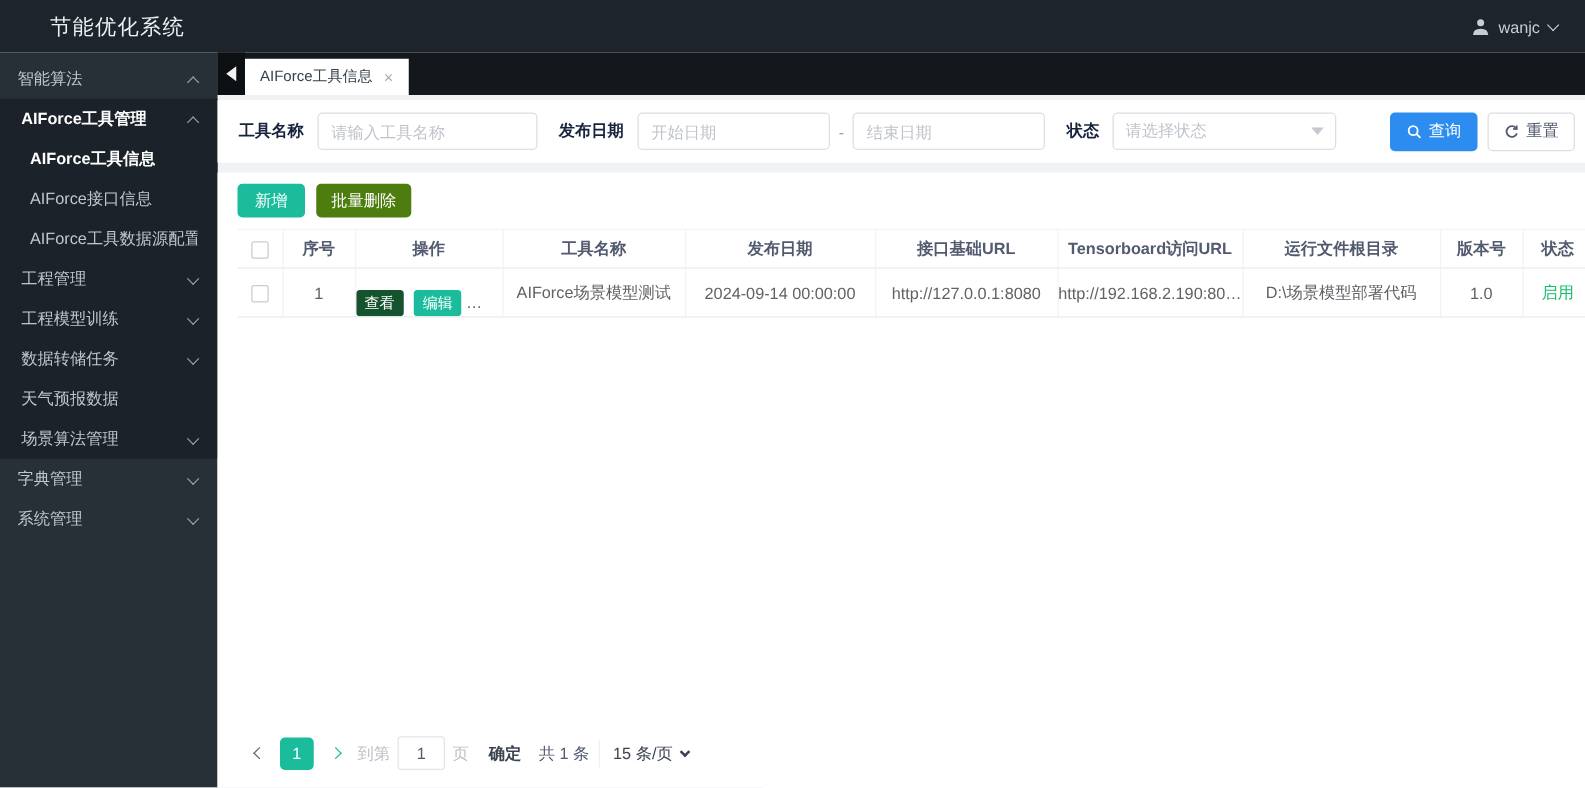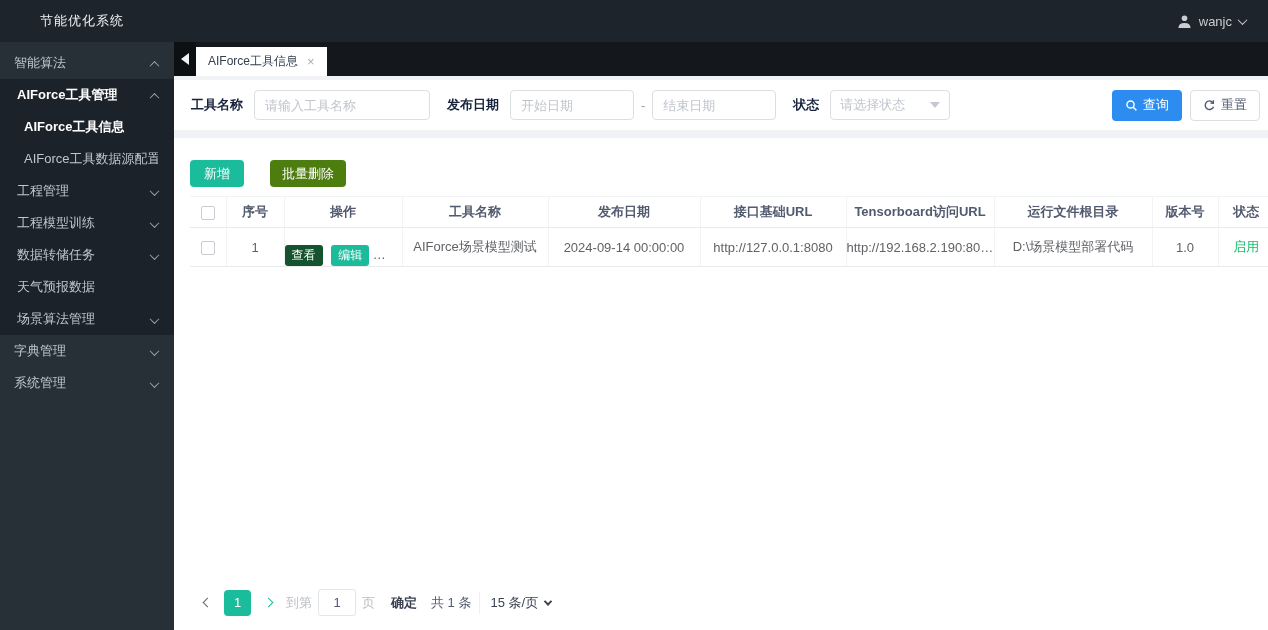--- a/index.html
+++ b/index.html
@@ -3,21 +3,21 @@
 <meta charset="utf-8">
 <style>
   * { margin:0; padding:0; box-sizing:border-box; }
   html,body { width:1268px; height:630px; overflow:hidden;
     font-family:"Liberation Sans","DejaVu Sans",sans-serif; background:#f0f2f5; }
   .app { width:1268px; height:630px; display:flex; flex-direction:column; }
 
   
   .topbar { height:42px; background:#1d242b; display:flex; align-items:center;
     justify-content:space-between; flex:0 0 auto; }
-  .topbar-title { color:#eef1f4; font-size:13px; font-weight:500; padding-left:40px; letter-spacing:1px; }
+  .topbar-title { color:#eef1f4; font-size:17px; font-weight:500; padding-left:40px; letter-spacing:1px; }
   .topbar-user { display:flex; align-items:center; gap:7px; color:#c8cdd2; font-size:13px; padding-right:22px; }
   .user-svg { width:15px; height:15px; display:block; }
 
   
   .main { flex:1; display:flex; min-height:0; }
 
   
   .sidebar { width:174px; background:#272f37; flex:0 0 auto; padding-top:5px; }
   .side-item { height:32px; display:flex; align-items:center; color:#bfc6cd; font-size:13px;
     cursor:pointer; padding-right:16px; }
@@ -49,40 +49,40 @@
 
   
   .filterbar { margin-top:4px; background:#fff; height:50px; display:flex; align-items:center;
     padding:0 8px 0 17px; flex:0 0 auto; }
   .f-label { font-size:13px; font-weight:bold; color:#17233d; white-space:nowrap; }
   .f-input { height:30px; border:1px solid #dcdee2; border-radius:4px; padding:0 10px;
     font-size:13px; color:#515a6e; outline:none; background:#fff;
     font-family:"Liberation Sans","DejaVu Sans",sans-serif; }
   .f-input::placeholder { color:#c0c4cc; }
   .w-name { width:176px; margin-left:11px; }
-  .w-date { width:124px; }
+  .w-date { width:154px; }
   .dash { color:#9aa0a6; margin:0 7px; font-size:13px; }
   .ml16 { margin-left:17px; } .ml10 { margin-left:11px; }
-  .f-select { width:120px; height:30px; border:1px solid #dcdee2; border-radius:4px; margin-left:11px;
+  .f-select { width:179px; height:30px; border:1px solid #dcdee2; border-radius:4px; margin-left:11px;
     display:flex; align-items:center; padding:0 9px; cursor:pointer; background:#fff; }
   .f-select .ph { font-size:13px; color:#c0c4cc; flex:1; }
   .caret-down { width:0; height:0; border-left:5px solid transparent; border-right:5px solid transparent;
     border-top:6px solid #c5c8ce; }
   .f-spacer { flex:1; }
   .btn { display:inline-flex; align-items:center; justify-content:center; border-radius:4px;
     cursor:pointer; border:none; font-family:inherit; }
   .btn-search { height:31px; padding:0 13px; background:#2d8cf0; color:#fff; font-size:13px; gap:5px; }
   .btn-reset { height:31px; padding:0 12px; background:#fff; border:1px solid #dcdee2; color:#515a6e;
     font-size:13px; gap:5px; margin-left:8px; }
   .icon-svg { width:13px; height:13px; display:block; }
 
   
   .card { margin-top:8px; background:#fff; flex:1; display:flex; flex-direction:column;
     padding:9px 16px 14px 16px; min-height:0; }
-  .toolbar { display:flex; gap:26px; flex:0 0 auto;margin-top:13px; }
+  .toolbar { display:flex; gap:9px; flex:0 0 auto; }
   .btn-add { height:27px; padding:0 14px; background:#1abc9c; color:#fff; font-size:13px; border-radius:4px; }
   .btn-batchdel { height:27px; padding:0 12px; background:#4d7c0f; color:#fff; font-size:13px; border-radius:4px; }
 
   table { width:100%; border-collapse:collapse; table-layout:fixed; margin-top:9px; }
   th, td { border-bottom:1px solid #e8eaec; border-right:1px solid #f1f3f5; text-align:center;
     font-size:13px; overflow:hidden; white-space:nowrap; text-overflow:ellipsis; }
   th:last-child, td:last-child { border-right:none; }
   th { height:31px; color:#515a6e; font-weight:bold; border-top:1px solid #f1f3f5; }
   td { height:35px; color:#606266; }
   .ckbox { display:inline-block; width:14px; height:14px; border:1px solid #c8ccd4; border-radius:2px;
@@ -137,20 +137,23 @@
         <span class="lbl">智能算法</span>
         <span class="arr"><i class="chev up"></i></span>
       </div>
       <div class="submenu">
         <div class="side-item lvl2 side-active">
           <span class="lbl">AIForce工具管理</span>
           <span class="arr"><i class="chev up"></i></span>
         </div>
         <div class="side-item lvl3 side-active">
           <span class="lbl">AIForce工具信息</span>
+        </div>
+        <div class="side-item lvl3">
+          <span class="lbl">AIForce接口信息</span>
         </div>
         <div class="side-item lvl3">
           <span class="lbl">AIForce工具数据源配置</span>
         </div>
         <div class="side-item lvl2">
           <span class="lbl">工程管理</span>
           <span class="arr"><i class="chev down"></i></span>
         </div>
         <div class="side-item lvl2">
           <span class="lbl">工程模型训练</span>

